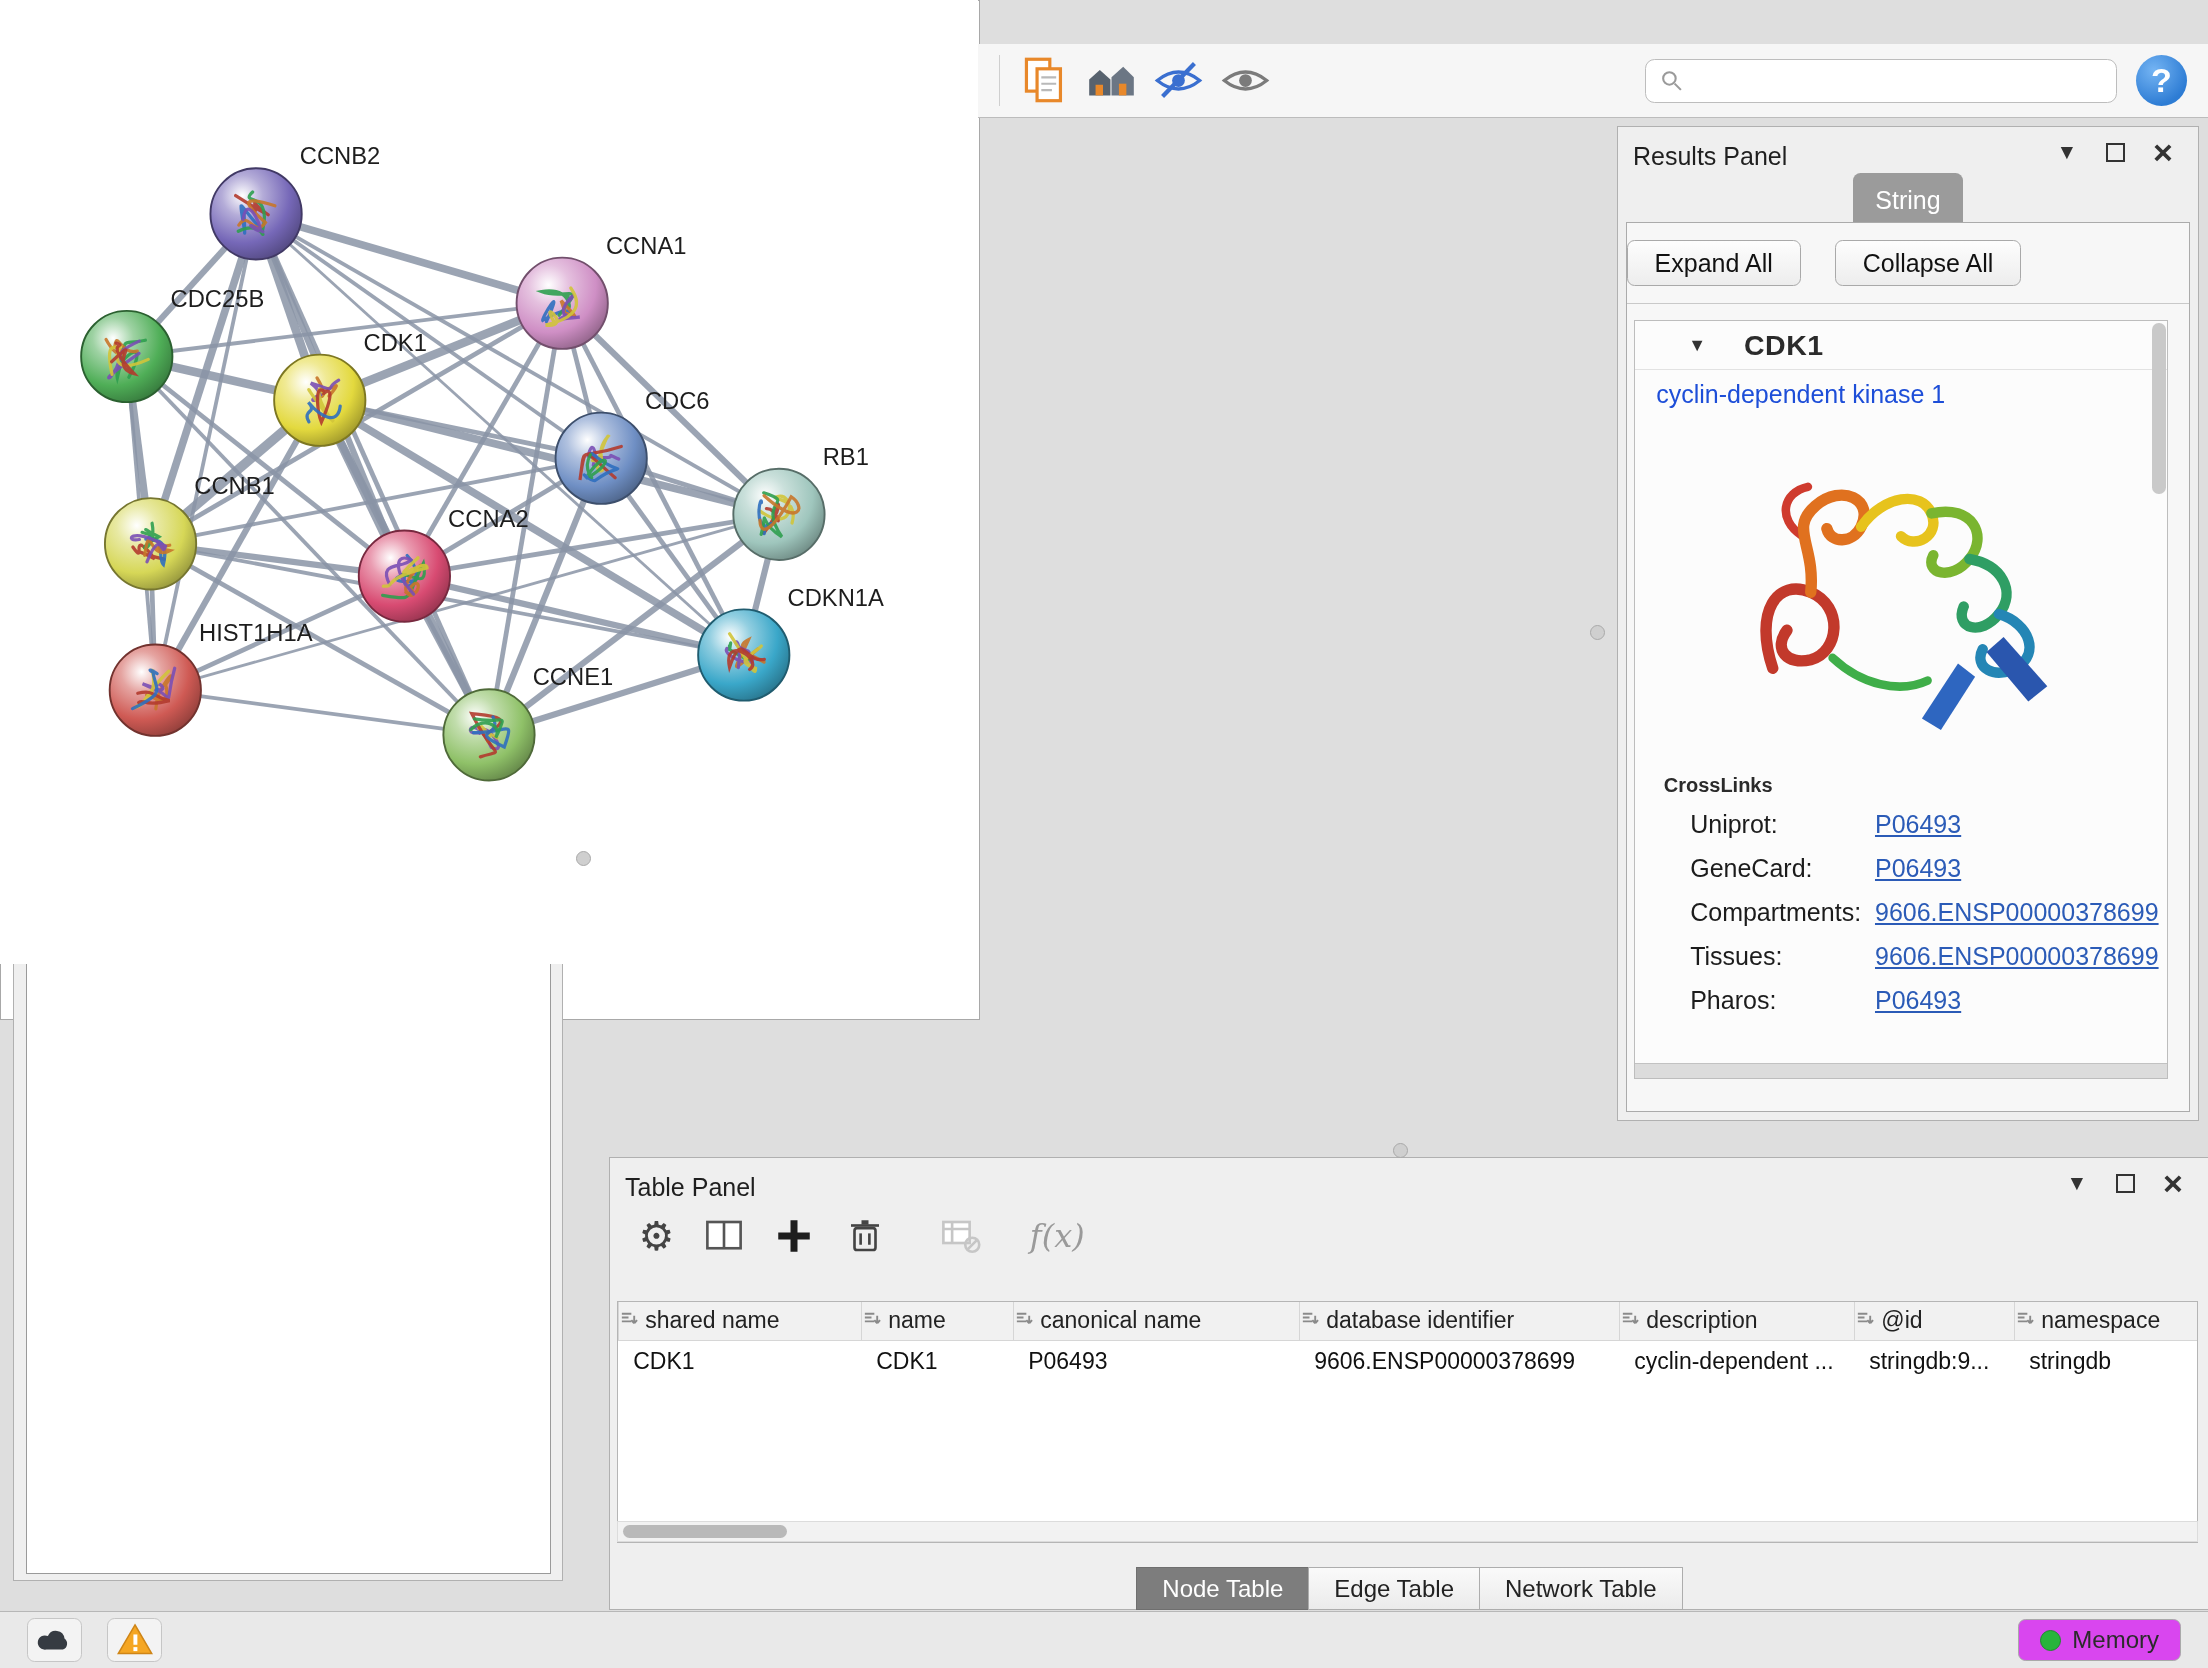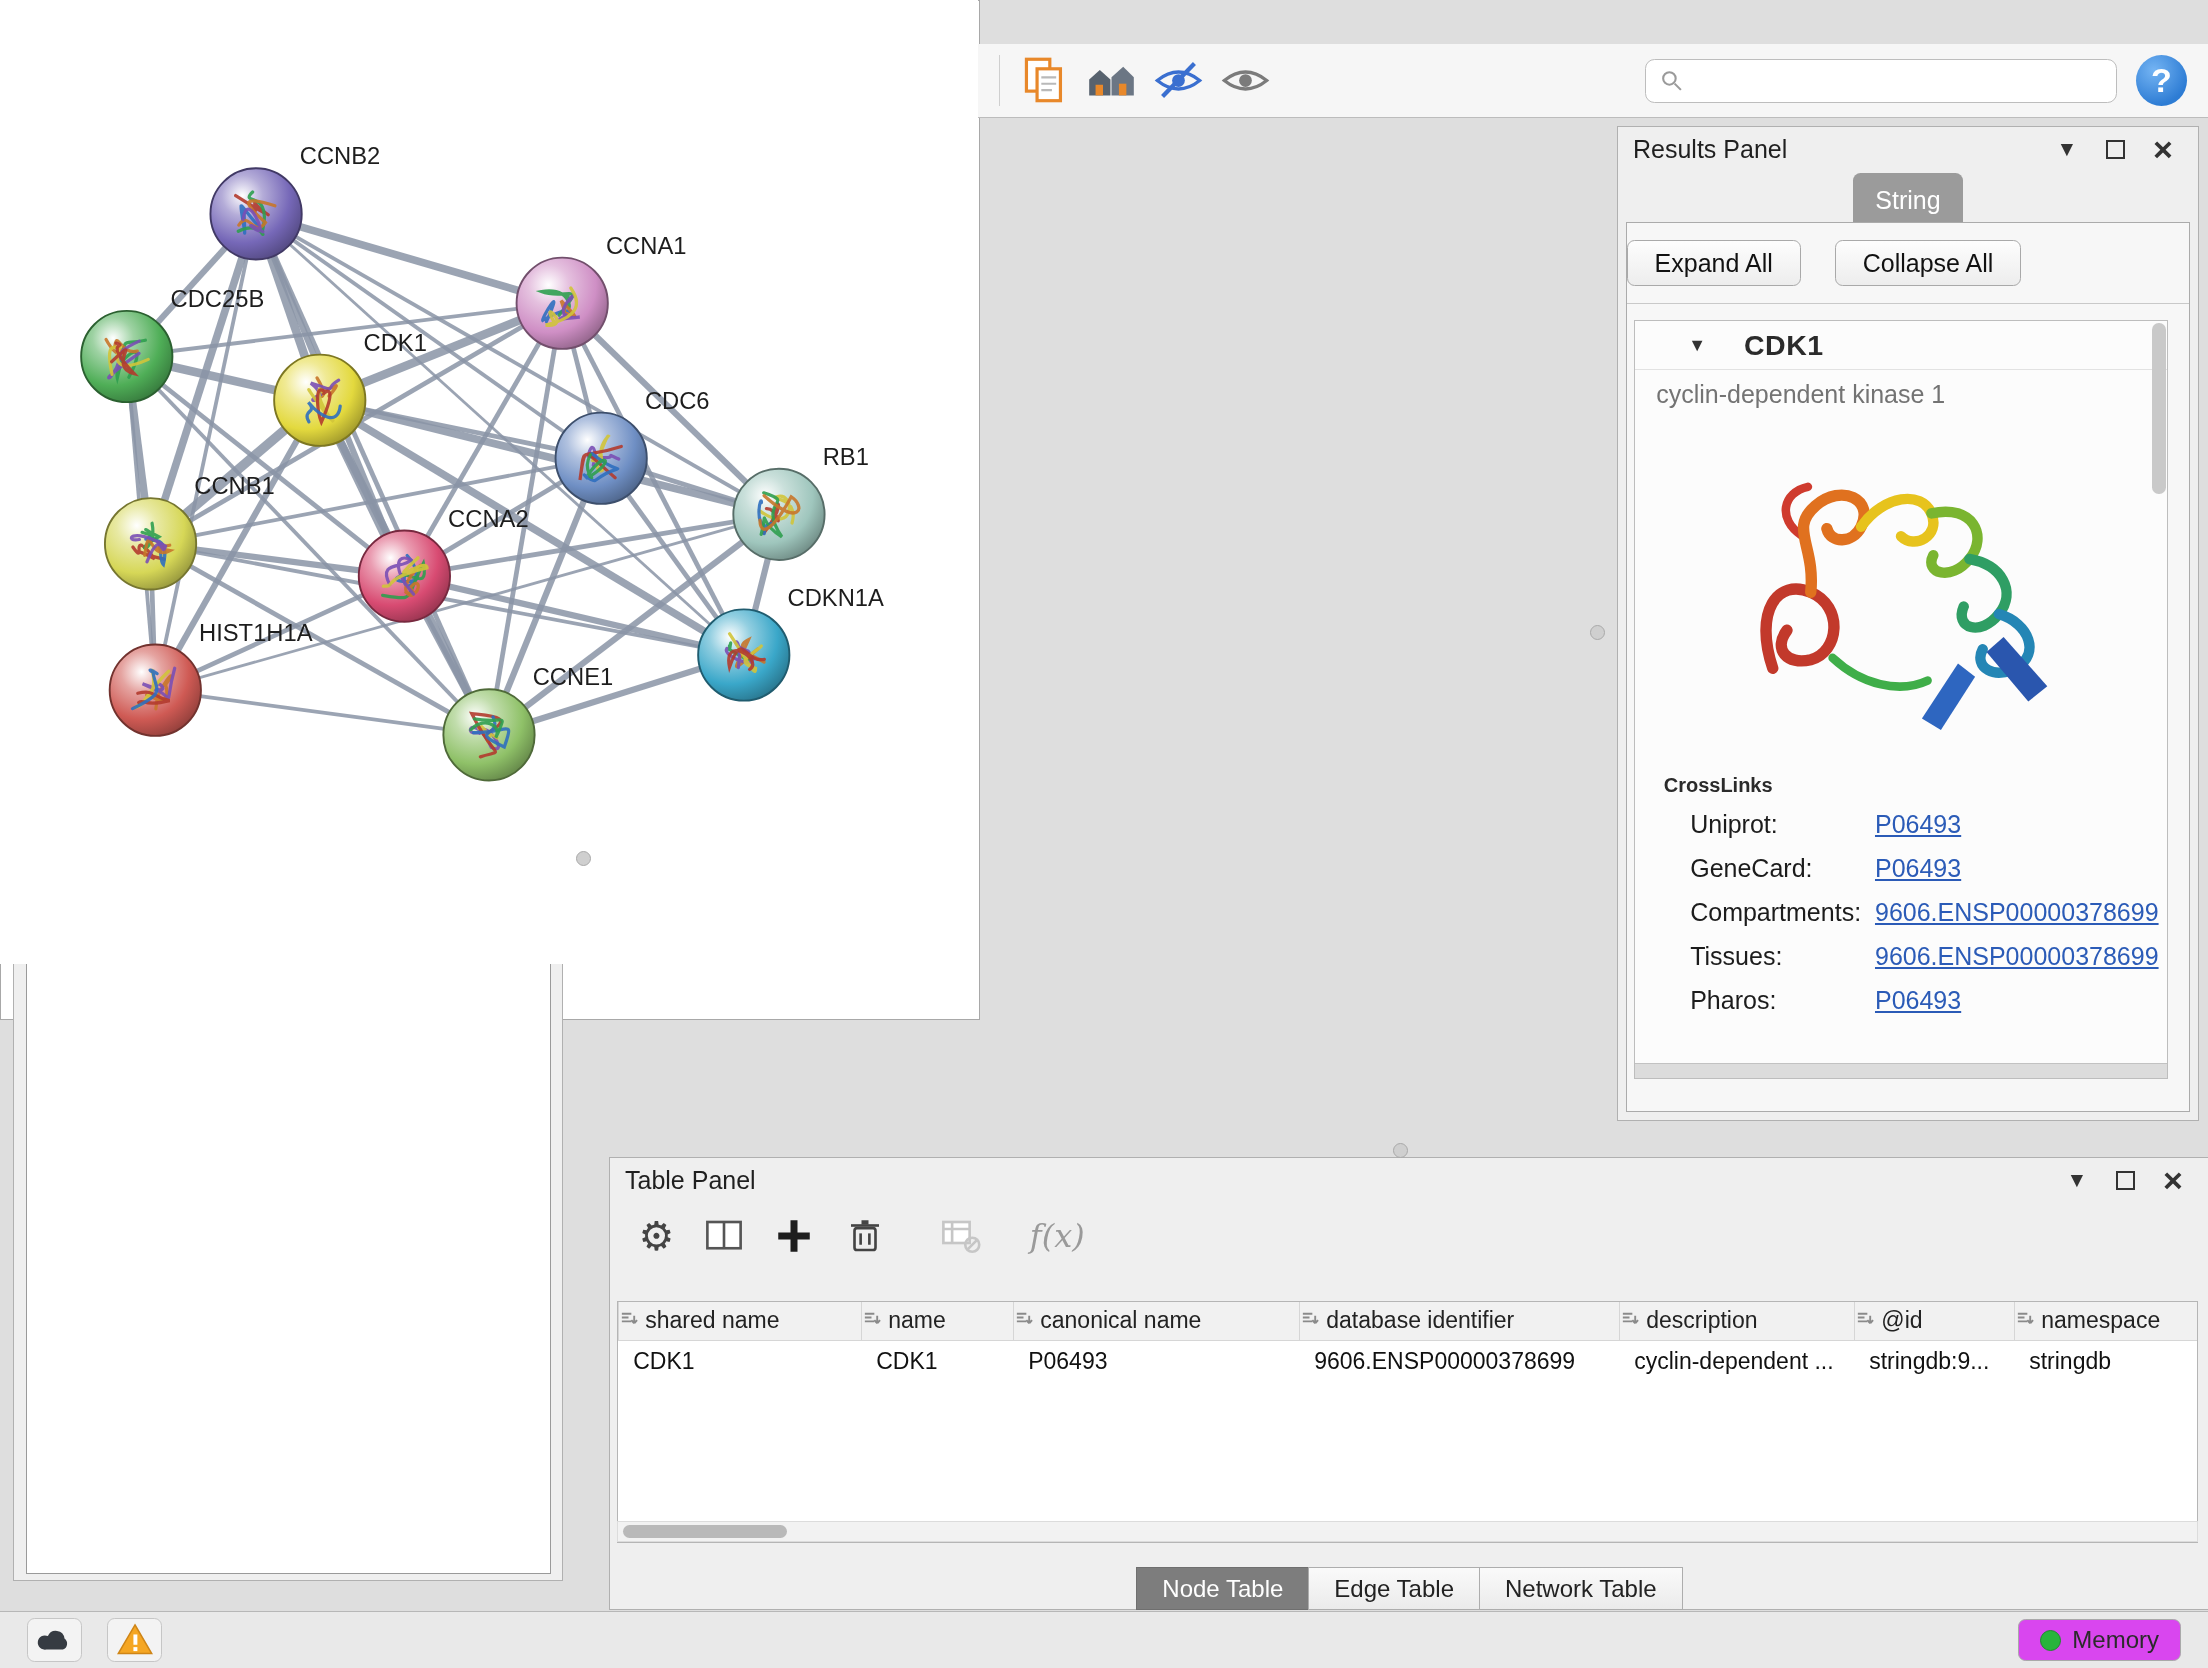--- a/index.html
+++ b/index.html
@@ -13,21 +13,21 @@
 
 .toolbar{position:absolute;top:44px;left:0;right:0;height:74px;background:#f6f6f6;border-bottom:1px solid #bcbcbc;display:flex;align-items:center;padding:0 21px}
 .tbtn{width:67px;height:61px;display:flex;align-items:center;justify-content:center;border-radius:7.6px}
 .tbtn svg{width:51px;height:51px}
 .tsep{width:1px;height:51px;background:#cfcfcf;margin:0 11.4px}
 .searchbox{margin-left:auto;width:472px;height:44px;background:#fff;border:1px solid #bdbdbd;border-radius:9.5px;display:flex;align-items:center;padding:0 13.3px;gap:9.5px}
 .searchbox input{border:0;outline:0;flex:1;font-size:23px;background:transparent;color:#333}
 .helpbtn{width:51px;height:51px;border-radius:50%;background:radial-gradient(circle at 35% 30%,#74b4f3,#2d7cd4 72%);color:#fff;font-size:34px;font-weight:bold;display:flex;align-items:center;justify-content:center;margin-left:19px}
 
 .panel{position:absolute;background:#efefef;border:1px solid #b0b0b0}
-.phead{height:44px;display:flex;align-items:center;padding:0 15px;font-size:25px;color:#1f1f1f;gap:8px}
+.phead{height:44px;display:flex;align-items:flex-end;padding:0 15px;font-size:25px;color:#1f1f1f;gap:8px}
 .phead .sp{flex:1}
 .picon{width:40px;height:38px;display:flex;align-items:center;justify-content:center;color:#333;font-size:21px}
 .picon.close{font-size:34px;font-weight:bold}
 .sqicon{width:19px;height:19px;border:2.9px solid #333;display:block}
 
 #control-panel{left:13.3px;top:126px;width:550px;height:1455px}
 .cp-tabs{display:flex;margin:3.8px 0 0 51px}
 .cp-tab{border:1px solid #a8a8a8;background:linear-gradient(#fbfbfb,#ececec);padding:7.6px 25px;font-size:25px;margin-right:-1px;color:#222}
 .cp-tab.selected{background:linear-gradient(#d8d8d8,#c9c9c9)}
 .cp-status{display:flex;align-items:center;height:53px;padding:0 13.3px;gap:11.4px}
@@ -52,21 +52,21 @@
 .ns-count{color:#444}
 
 #results-panel{left:1617px;top:126px;width:582px;height:995px}
 .rp-tab{width:110px;height:56px;margin:1.9px auto 7.6px auto;background:#9b9b9b;border-radius:7.6px;color:#fff;font-size:25px;display:flex;align-items:center;justify-content:center}
 .rp-box{position:absolute;left:7.6px;right:7.6px;top:95px;bottom:7.6px;border:1px solid #ababab;background:#f7f7f7}
 .rp-buttons{display:flex;justify-content:flex-start;gap:34px;padding:17px 0;border-bottom:1px solid #c9c9c9}
 .rp-btn{border:1px solid #a9a9a9;background:linear-gradient(#fdfdfd,#ededed);border-radius:7.6px;font-size:25px;padding:7.6px 27px;color:#111}
 .rp-section{position:absolute;left:7.6px;right:21px;top:97px;bottom:32px;border:1px solid #bdbdbd;background:#fcfcfc;overflow:hidden}
 .rp-sec-head{display:flex;align-items:center;height:49px;gap:38px;padding-left:53px;border-bottom:1px solid #e2e2e2}
 .rp-sec-head .nm{font-size:28.5px;font-weight:bold;letter-spacing:0.5px}
-.rp-desc{font-size:25px;padding:9.5px 0 0 21px;color:#737373}
+.rp-desc{font-size:25px;padding:9.5px 0 0 21px;color:#1d4ed8}
 .protein-img{display:block;margin:17px auto 0 auto}
 .cl-title{font-size:20px;font-weight:bold;padding:25px 0 5.7px 28.5px}
 .clrow{display:flex;align-items:center;height:44px;padding-left:55px;font-size:25px}
 .cllabel{width:181px;color:#1c1c1c}
 .cllink{color:#2b5bb7;text-decoration:underline;margin-left:3.8px}
 .rp-scroll{position:absolute;right:1.9px;top:1.9px;width:13.3px;height:171px;background:#c9c9c9;border-radius:6.7px}
 .rp-bottomstrip{position:absolute;left:0;right:0;bottom:0;height:15px;background:#dcdcdc;border-top:1px solid #c2c2c2}
 
 #table-panel{left:609px;top:1157px;width:1600px;height:453px}
 .tp-toolbar{display:flex;align-items:center;height:67px;padding-left:28.5px;gap:28.5px}

